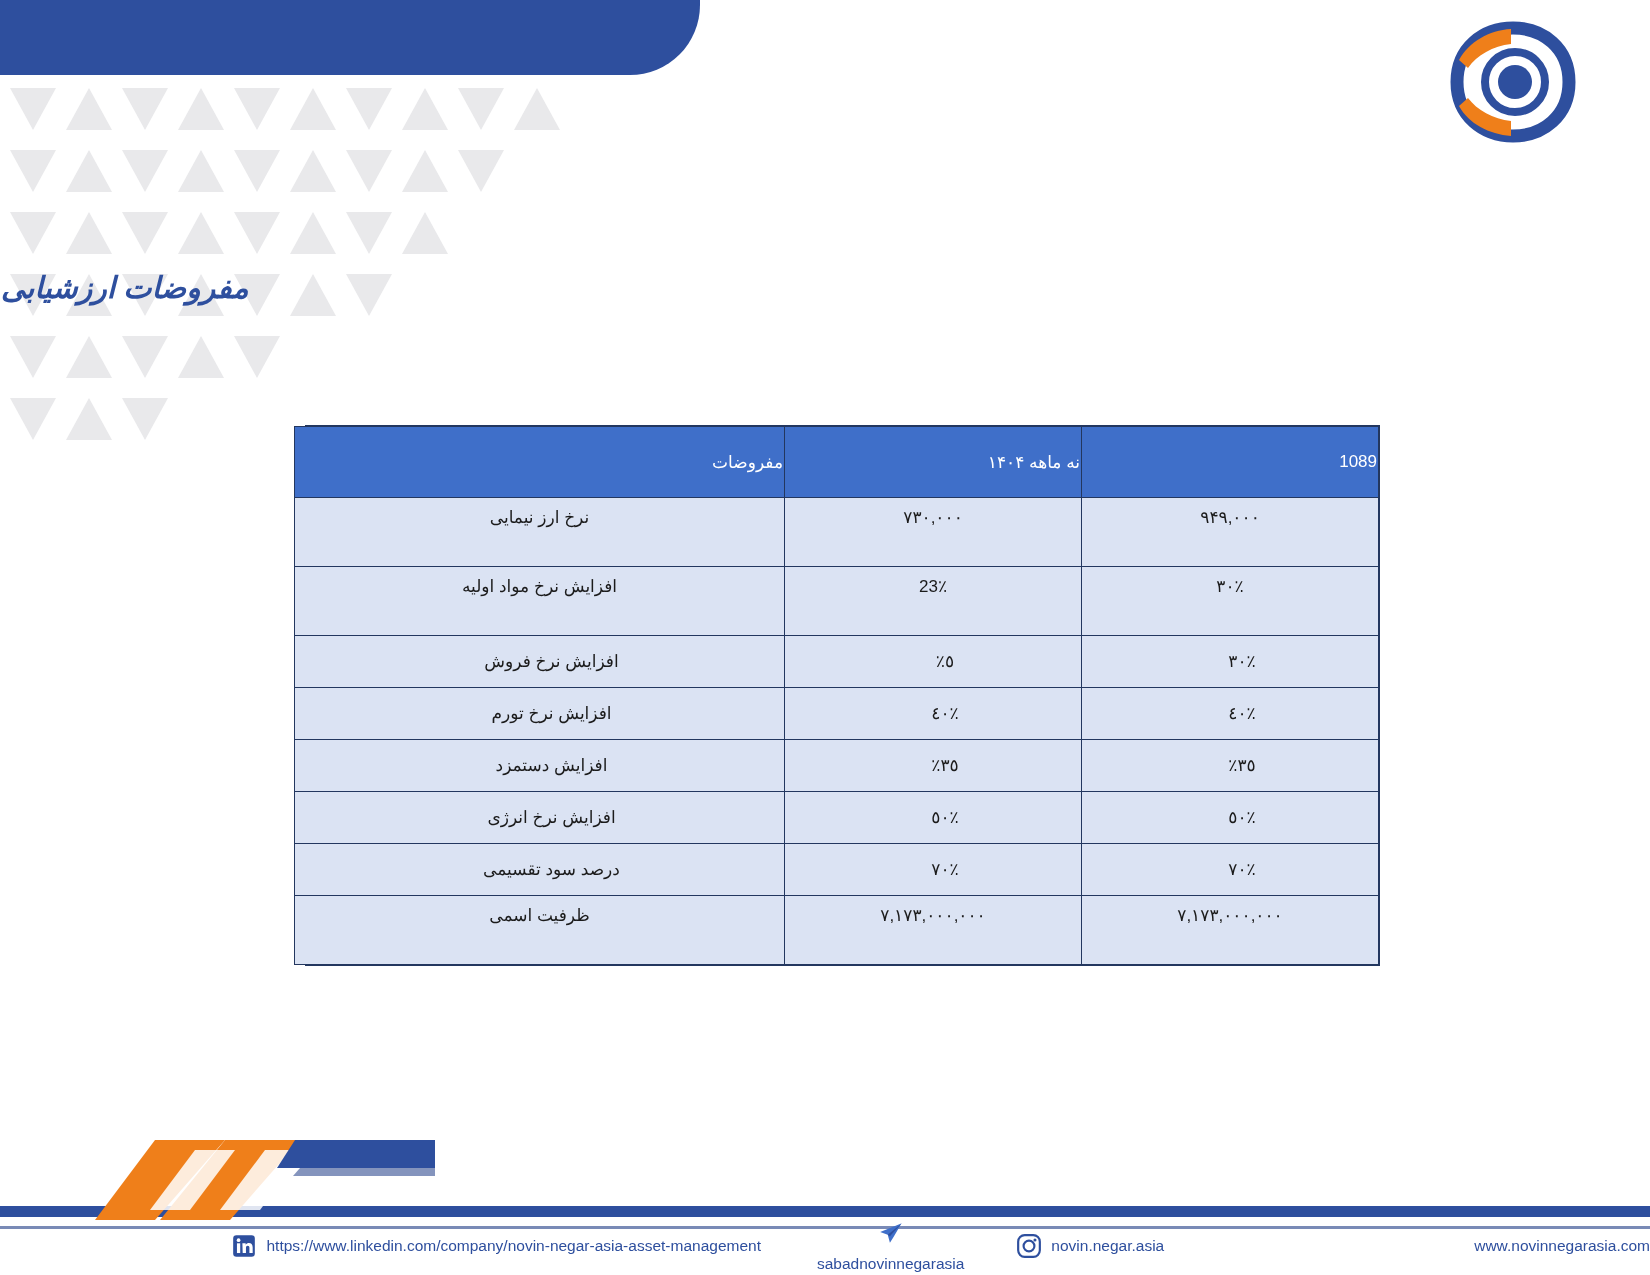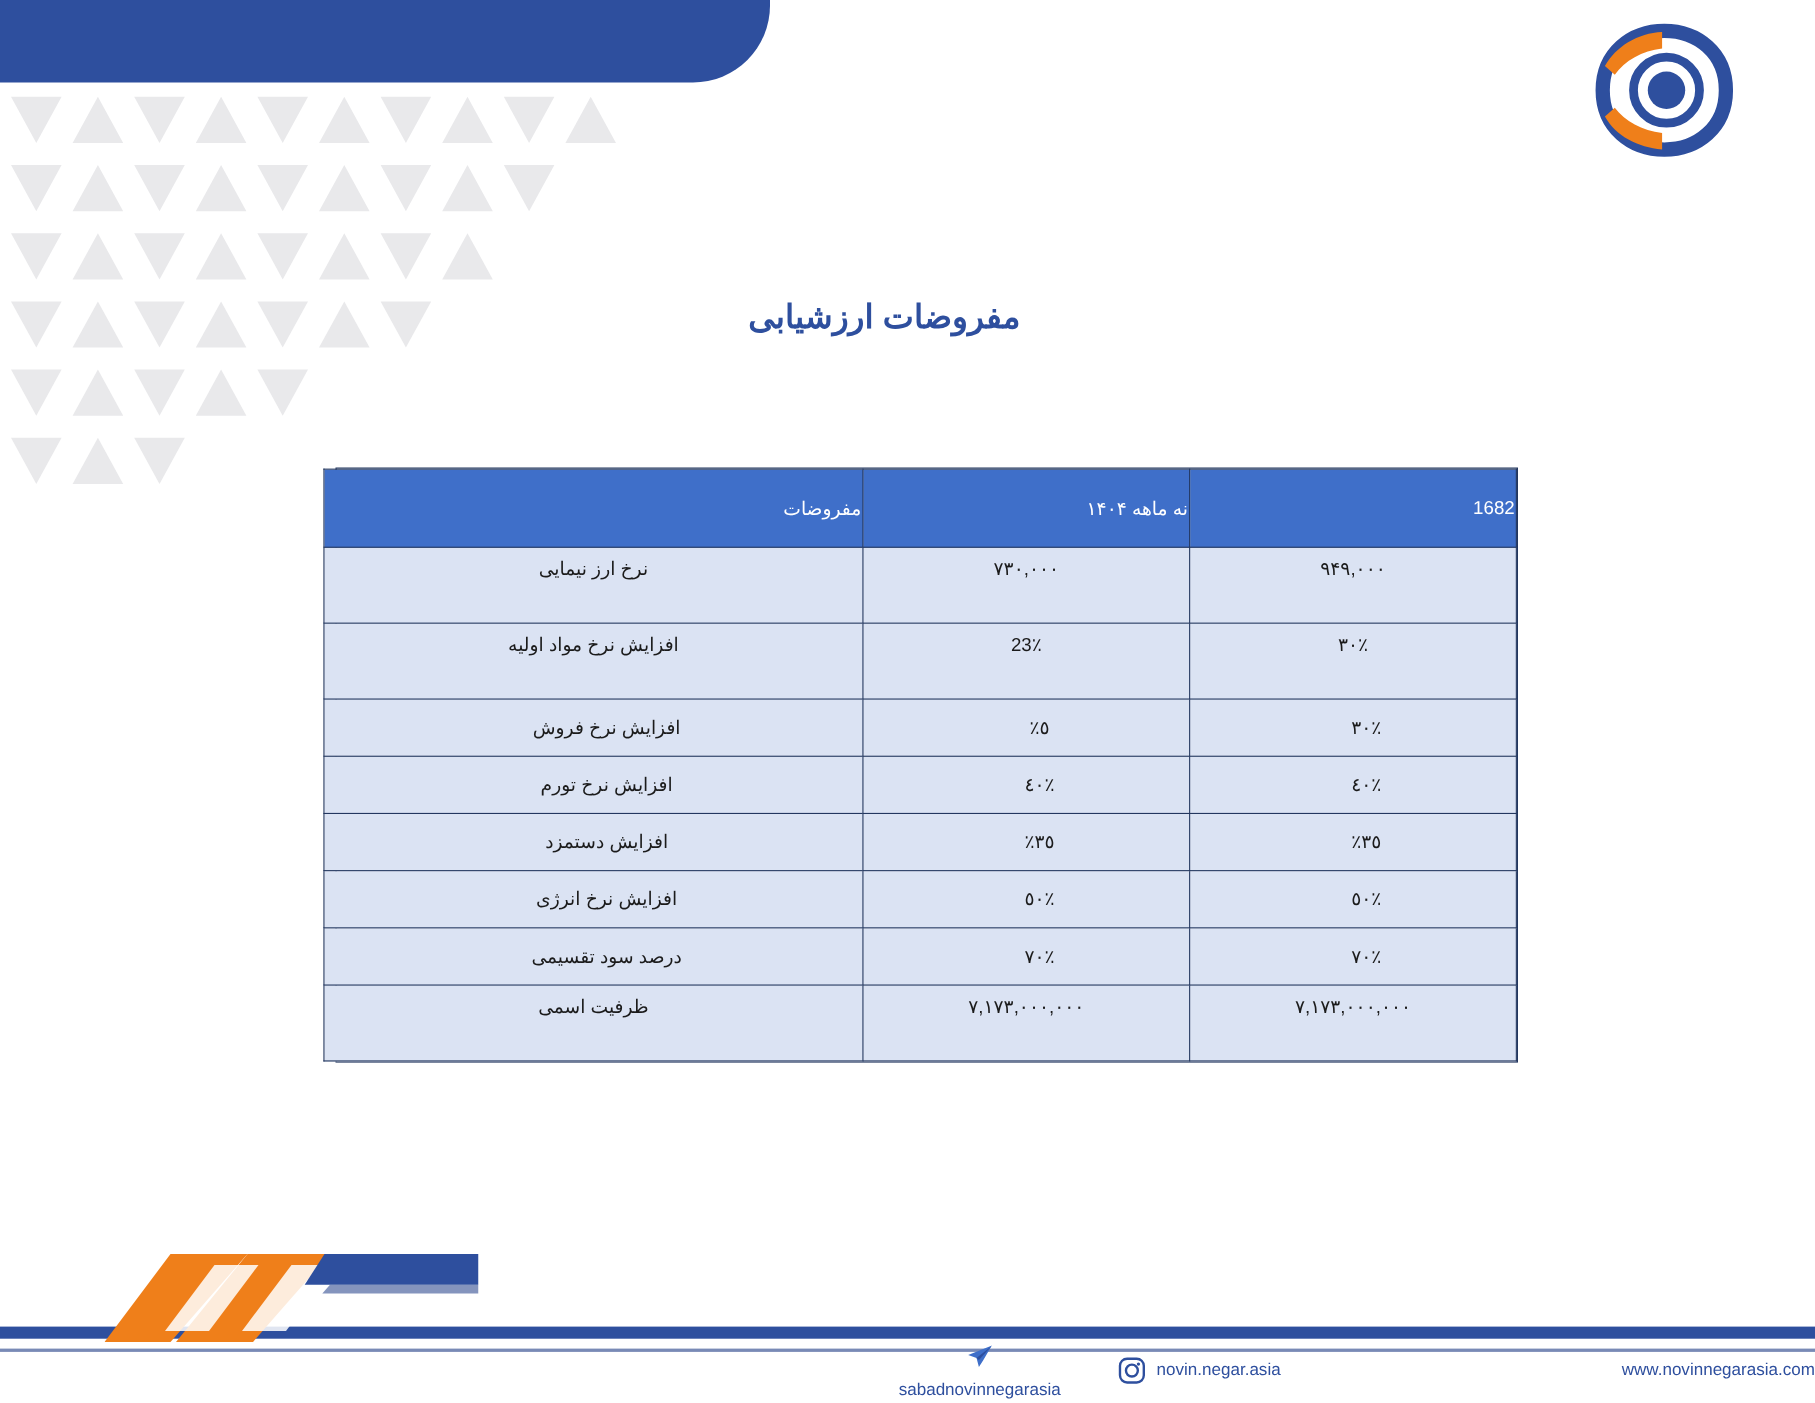--- a/index.html
+++ b/index.html
@@ -56,27 +56,28 @@
     top: 20px;
     left: 1445px;
     width: 135px;
     height: 125px;
   }
 
   
   .title {
     position: absolute;
     top: 270px;
-    left: 14px;
+    left: 1px;
     width: 1580px;
-    text-align: center;
+    text-align: left;
     font-size: 30px;
     font-weight: bold;
     color: #2e4f9e;
     letter-spacing: .5px;
+    font-style: italic;
   }
 
   
   .table-wrap {
     position: absolute;
     top: 425px;
     left: 305px;
     width: 1075px;
     border: 1px solid #23375f;
     box-sizing: border-box;
@@ -264,21 +265,21 @@
       <circle cx="70" cy="62" r="17" fill="#2e4f9e"></circle>
     </svg>
   </div>
 
   <div class="title">مفروضات ارزشیابی</div>
 
   <div class="table-wrap">
     <table class="assump">
       <thead>
         <tr>
-          <th class="val-col">1682</th>
+          <th class="val-col">1089</th>
           <th class="val-col">نه ماهه ۱۴۰۴</th>
           <th class="name-col">مفروضات</th>
         </tr>
       </thead>
       <tbody>
         <tr class="r-tall">
           <td class="val-col">
               <div class="cell-inner">۹۴۹,۰۰۰</div>
             </td>
           <td class="val-col">
@@ -403,16 +404,27 @@
       <div class="flink" id="link-telegram">
         <span>
           <svg class="ic" viewBox="0 0 24 24" xmlns="http://www.w3.org/2000/svg">
             <path d="M22 3 L2 11 L9 13.5 L11 21 L14.5 15.5 L21.5 3.5 Z" fill="#3f6fc9"></path>
             <path d="M9 13.5 L21.5 3.5 L11 15 Z" fill="#2e4f9e"></path>
           </svg>
         </span>
         <span class="txt">sabadnovinnegarasia</span>
       </div>
 
+      <div class="flink" id="link-linkedin">
+        <span>
+          <svg class="ic" viewBox="0 0 24 24" xmlns="http://www.w3.org/2000/svg">
+            <rect x="2" y="2" width="20" height="20" rx="3" fill="#2e4f9e"></rect>
+            <rect x="5.5" y="9.5" width="3" height="9" fill="#ffffff"></rect>
+            <circle cx="7" cy="6.6" r="1.7" fill="#ffffff"></circle>
+            <path d="M10.5 9.5 h3 v1.3 c.7-1.1 1.9-1.6 3.1-1.6 2 0 3.4 1.3 3.4 3.9 v5.4 h-3 v-4.9 c0-1.2-.5-1.9-1.6-1.9 -1 0-1.6.7-1.6 1.9 v4.9 h-3 z" fill="#ffffff"></path>
+          </svg>
+        </span>
+        <span class="txt">https://www.linkedin.com/company/novin-negar-asia-asset-management</span>
+      </div>
     </div>
   </div>
 
 </div>
 
 </body></html>

